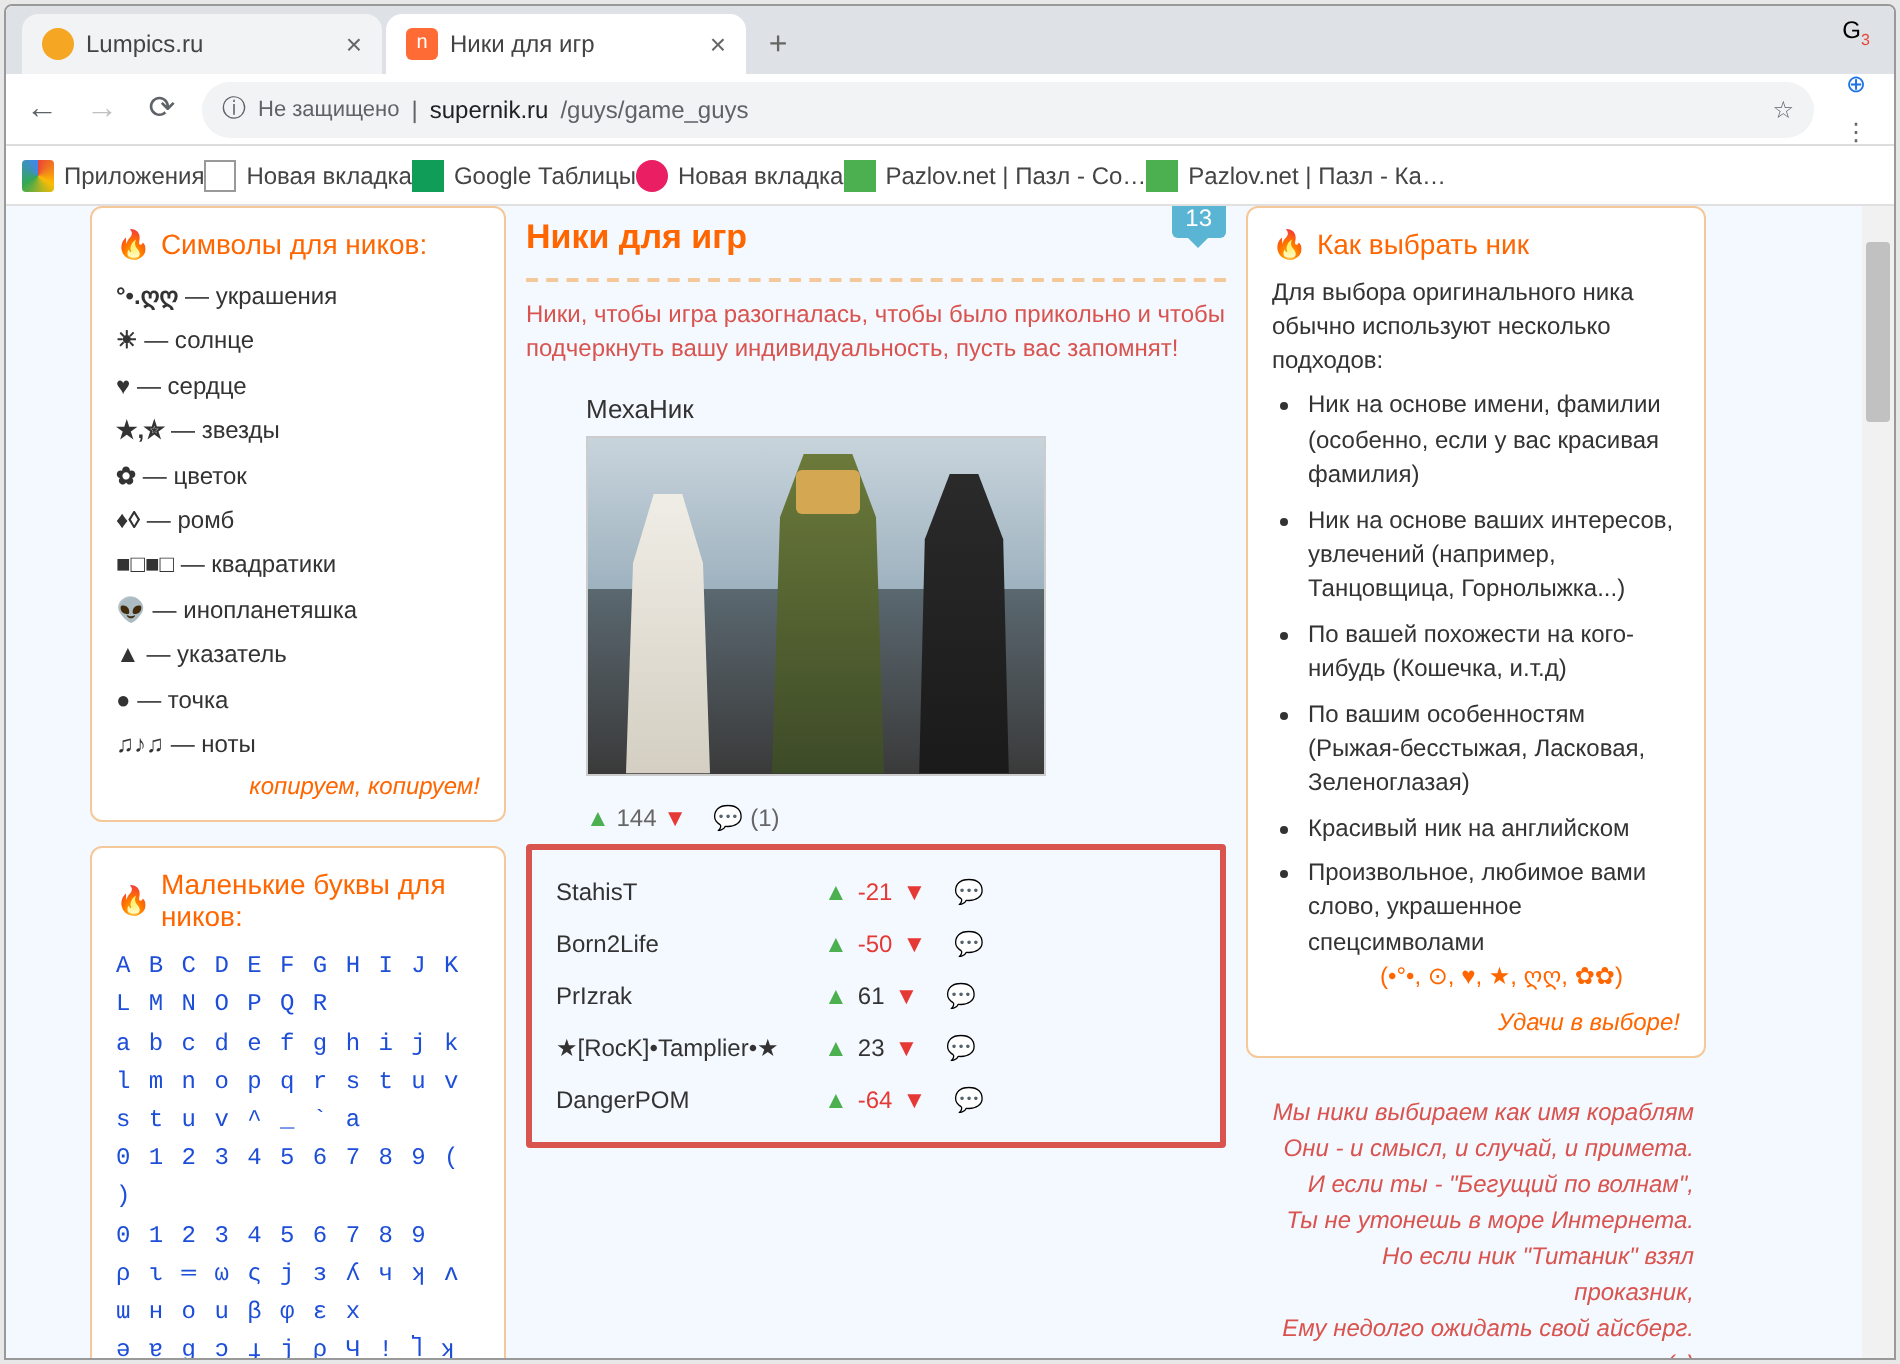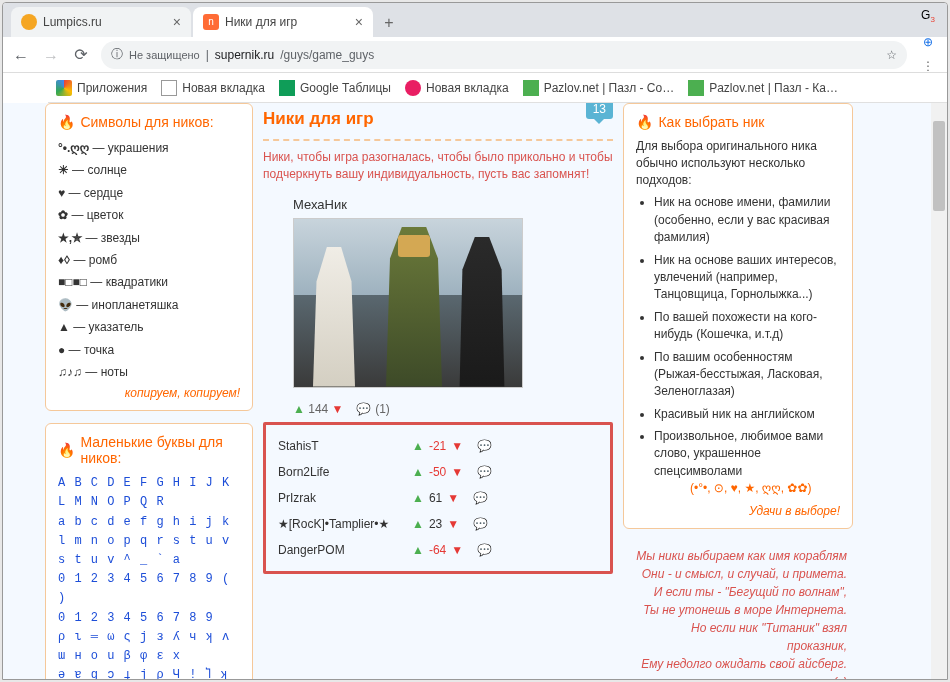--- a/index.html
+++ b/index.html
@@ -25,21 +25,21 @@
 .toolbar { height: 36px; background: #fff; border-bottom: 1px solid #ddd; display: flex; align-items: center; padding: 0 8px; gap: 10px; }
 .nav-icon { width: 20px; height: 20px; color: #5f6368; font-size: 16px; text-align: center; line-height: 20px; }
 .urlbar { flex: 1; height: 28px; background: #f1f3f4; border-radius: 14px; display: flex; align-items: center; padding: 0 10px; gap: 6px; color: #5f6368; }
 .urlbar .secure { font-size: 11px; }
 .urlbar .path { color: #202124; }
 .ext-icons { display: flex; gap: 10px; align-items: center; flex-direction: column; }
 .ext { width: 18px; height: 18px; border-radius: 50%; }
 .avatar { width: 22px; height: 22px; border-radius: 50%; background: linear-gradient(135deg,#8b6f47,#4a3728); }
 
 
-.bookmarks { height: 30px; background: #fff; border-bottom: 1px solid #e0e0e0; display: flex; align-items: center; padding: 0 8px; gap: 14px; font-size: 12px; color: #444; margin-left: 45px; }
+.bookmarks { height: 30px; background: #fff; border-bottom: 1px solid #e0e0e0; display: flex; align-items: center; padding: 0 8px; font-size: 12px; color: #444; }
 .bm { display: flex; align-items: center; gap: 5px; white-space: nowrap; }
 .bm-ico { width: 16px; height: 16px; }
 
 
 .page { flex: 1; background: #f4f9ff; overflow: hidden; position: relative; }
 .container { width: 860px; margin: 0 auto; display: flex; gap: 10px; padding-top: 0; }
 .col-left { width: 208px; }
 .col-mid { width: 350px; }
 .col-right { width: 230px; }
 
@@ -172,22 +172,22 @@
       <div class="col-left">
         <div class="panel">
           <h3>
               <span class="fire">🔥</span>
               <span>Символы для ников:</span>
             </h3>
           <div class="sym-list" id="sym-list">
               <div class="sym-row"><span class="sym">°•.ღღ</span> — украшения</div>
               <div class="sym-row"><span class="sym">☀</span> — солнце</div>
               <div class="sym-row"><span class="sym">♥</span> — сердце</div>
+              <div class="sym-row"><span class="sym">★,✮</span> — звезды</div>
               <div class="sym-row"><span class="sym">✿</span> — цветок</div>
-              <div class="sym-row"><span class="sym">★,✮</span> — звезды</div>
               <div class="sym-row"><span class="sym">♦◊</span> — ромб</div>
               <div class="sym-row"><span class="sym">■□■□</span> — квадратики</div>
               <div class="sym-row"><span class="sym">👽</span> — инопланетяшка</div>
               <div class="sym-row"><span class="sym">▲</span> — указатель</div>
               <div class="sym-row"><span class="sym">●</span> — точка</div>
               <div class="sym-row"><span class="sym">♫♪♫</span> — ноты</div>
             </div>
           <div class="copyem">копируем, копируем!</div>
         </div>
         <div class="panel">

